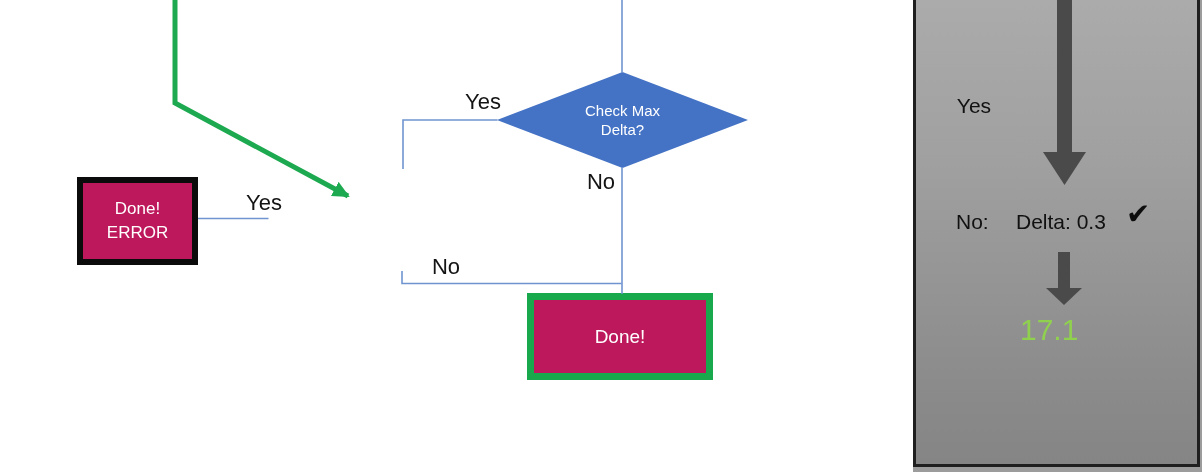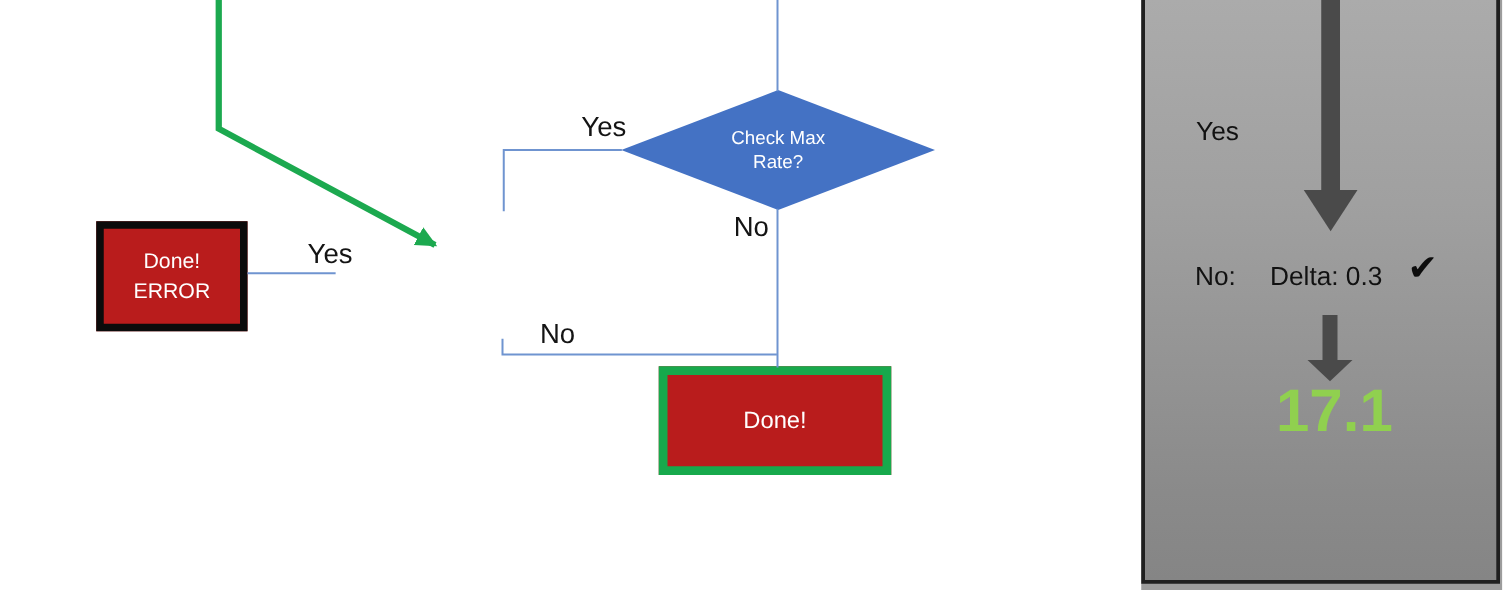--- a/index.html
+++ b/index.html
@@ -19,21 +19,21 @@
     position:absolute;background:#4472c4;
     clip-path:polygon(50% 0,100% 50%,50% 100%,0 50%);
     display:flex;align-items:center;justify-content:center;
   }
   .diamond .lbl{
     color:#ffffff;font-size:15px;line-height:19px;text-align:center;white-space:pre-line;
   }
   #diamond-check-max{left:497px;top:72px;width:251px;height:96px;}
   #diamond-rate-allowed{left:268px;top:168px;width:268px;height:104px;}
   .term-box{
-    position:absolute;background:#b91c1c;display:flex;align-items:center;justify-content:center;
+    position:absolute;background:#be185d;display:flex;align-items:center;justify-content:center;
     color:#ffffff;text-align:center;white-space:pre-line;
   }
   #box-done-error{left:77px;top:177px;width:109px;height:76px;border:6px solid #0b0b0b;font-size:17px;line-height:24px;}
   #box-done{left:527px;top:293px;width:172px;height:73px;border:7px solid #17a94c;font-size:19px;line-height:22px;}
   
   #overlay{position:absolute;left:0;top:0;width:1202px;height:472px;pointer-events:none;}
   
   .edge-label{position:absolute;color:#141414;font-size:22px;line-height:24px;text-align:center;}
   #lbl-check-yes{left:460px;top:90px;width:46px;}
   #lbl-check-no{left:580px;top:170px;width:42px;}
@@ -41,35 +41,35 @@
   #lbl-rate-no{left:425px;top:255px;width:42px;}
   .panel-label{position:absolute;color:#111111;font-size:21px;line-height:24px;}
   #panel-yes{left:951px;top:94px;width:46px;text-align:center;}
   #panel-no{left:956px;top:210px;}
   #panel-delta{left:1016px;top:210px;}
   #panel-check{
     position:absolute;left:1126px;top:198px;color:#0d0d0d;
     font-family:"DejaVu Sans",sans-serif;font-size:29px;font-weight:700;line-height:32px;
   }
   #panel-result{
-    position:absolute;left:1020px;top:309px;width:95px;text-align:center;
-    color:#90d04f;font-size:48px;font-weight:700;line-height:42px;
+    position:absolute;left:1020px;top:309px;width:95px;
+    color:#90d04f;font-size:30px;font-weight:400;line-height:42px;
   }
 </style>
 </head>
 <body>
 
 <div id="stage">
 
   <div class="panel-backdrop"></div>
   <div class="panel"></div>
 
   <div class="diamond" id="diamond-check-max">
     <div class="lbl">Check Max
-Rate?</div>
+Delta?</div>
   </div>
   <div class="term-box" id="box-done-error">Done!
 ERROR</div>
   <div class="term-box" id="box-done">Done!</div>
 
   <svg id="overlay" viewBox="0 0 1202 472">
     <defs>
       <marker id="green-arrowhead" markerUnits="userSpaceOnUse" markerWidth="20" markerHeight="18" refX="15" refY="8" orient="auto">
         <path d="M0 0 L17 8 L0 16 Z" fill="#1ca94f"></path>
       </marker>

